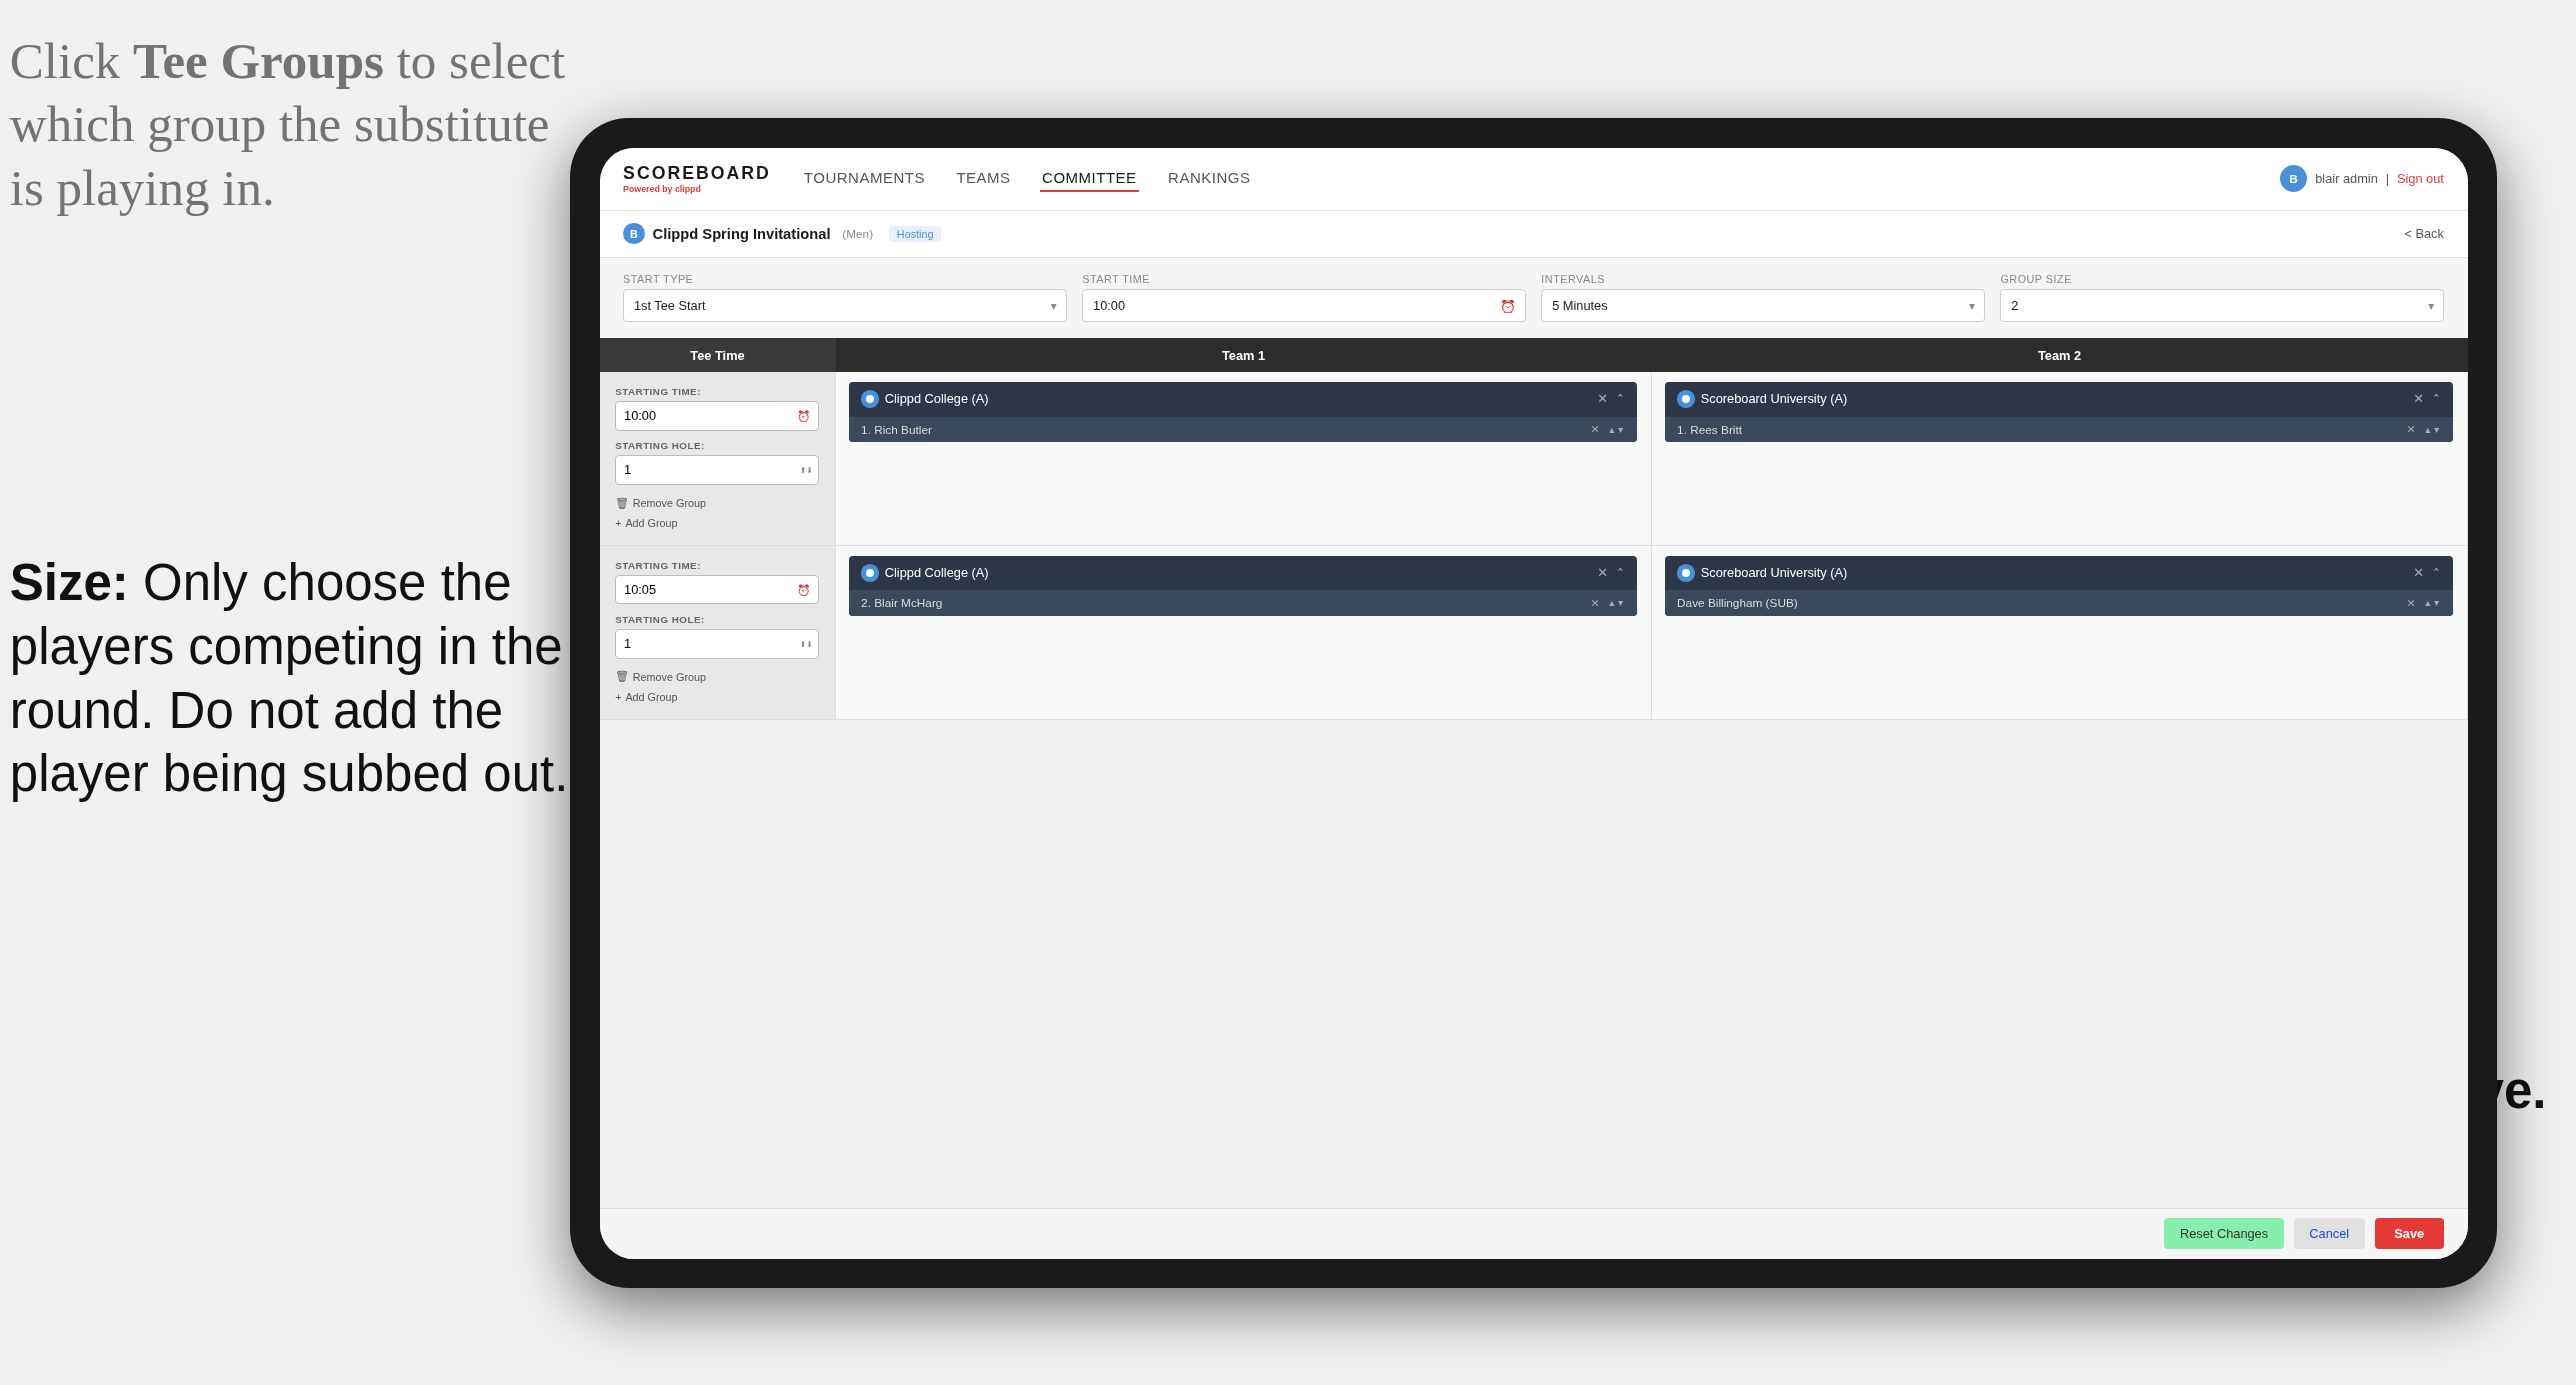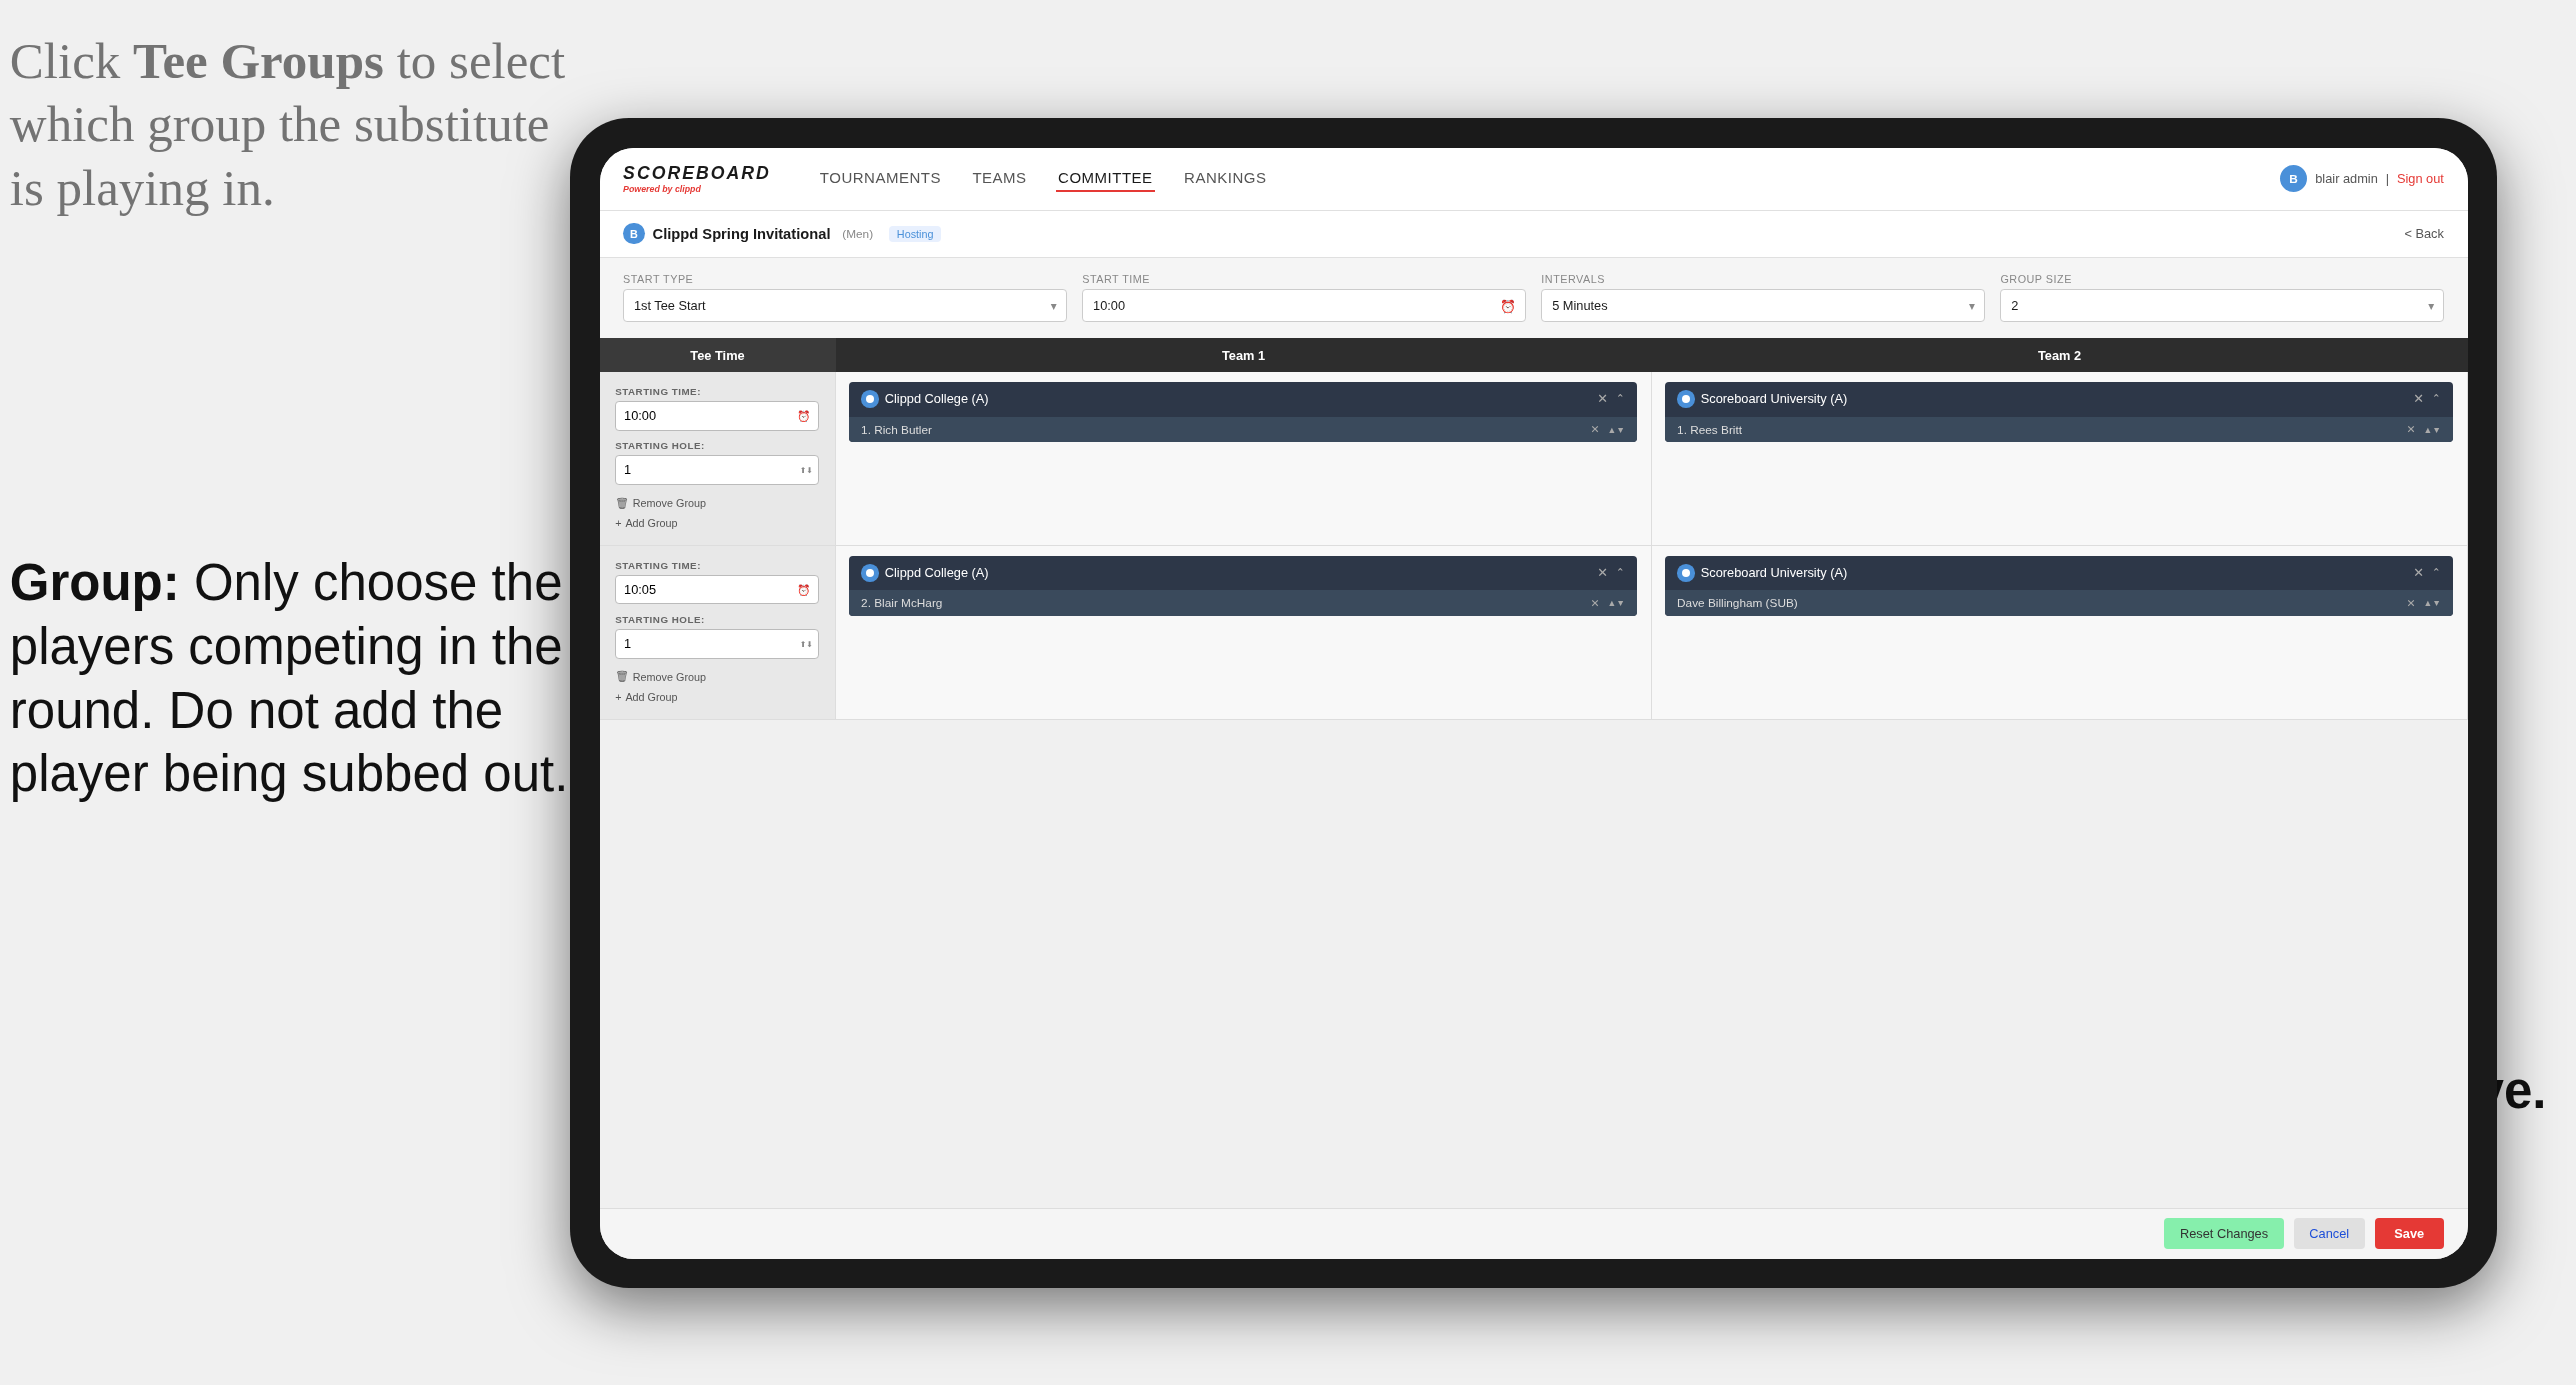--- a/index.html
+++ b/index.html
@@ -85,22 +85,21 @@
       display: flex;
       align-items: center;
       padding: 0 23.6px;
       border-bottom: 1px solid #e0e0e0;
       flex-shrink: 0;
     }
 
     .logo-area {
       display: flex;
       flex-direction: column;
-      margin-right: 47px;
-      font-style: italic;
+      margin-right: 31px;
     }
 
     .logo-scoreboard {
       font-size: 17.7px;
       font-weight: 800;
       letter-spacing: 2px;
       color: #1a1a1a;
     }
 
     .logo-powered {
@@ -545,21 +544,21 @@
 
   </style>
 </head>
 <body>
 
 <div class="instruction-text">
   <span>Click </span><strong>Tee Groups</strong><span> to select which group the substitute is playing in.</span>
 </div>
 
 <div class="note-text">
-  <strong>Group: </strong><span>Only choose the players competing in the round. Do not add the player being subbed out.</span>
+  <strong>Size: </strong><span>Only choose the players competing in the round. Do not add the player being subbed out.</span>
 </div>
 
 <div class="click-save-text">
   <span>Click </span><strong>Save.</strong>
 </div>
 
 <svg class="arrow-tee" viewBox="0 0 420 380" fill="none" xmlns="http://www.w3.org/2000/svg">
   <path d="M 60 20 L 340 320" stroke="#e53935" stroke-width="8" stroke-linecap="round"></path>
   <polygon points="320,310 360,340 330,350" fill="#e53935"></polygon>
 </svg>

